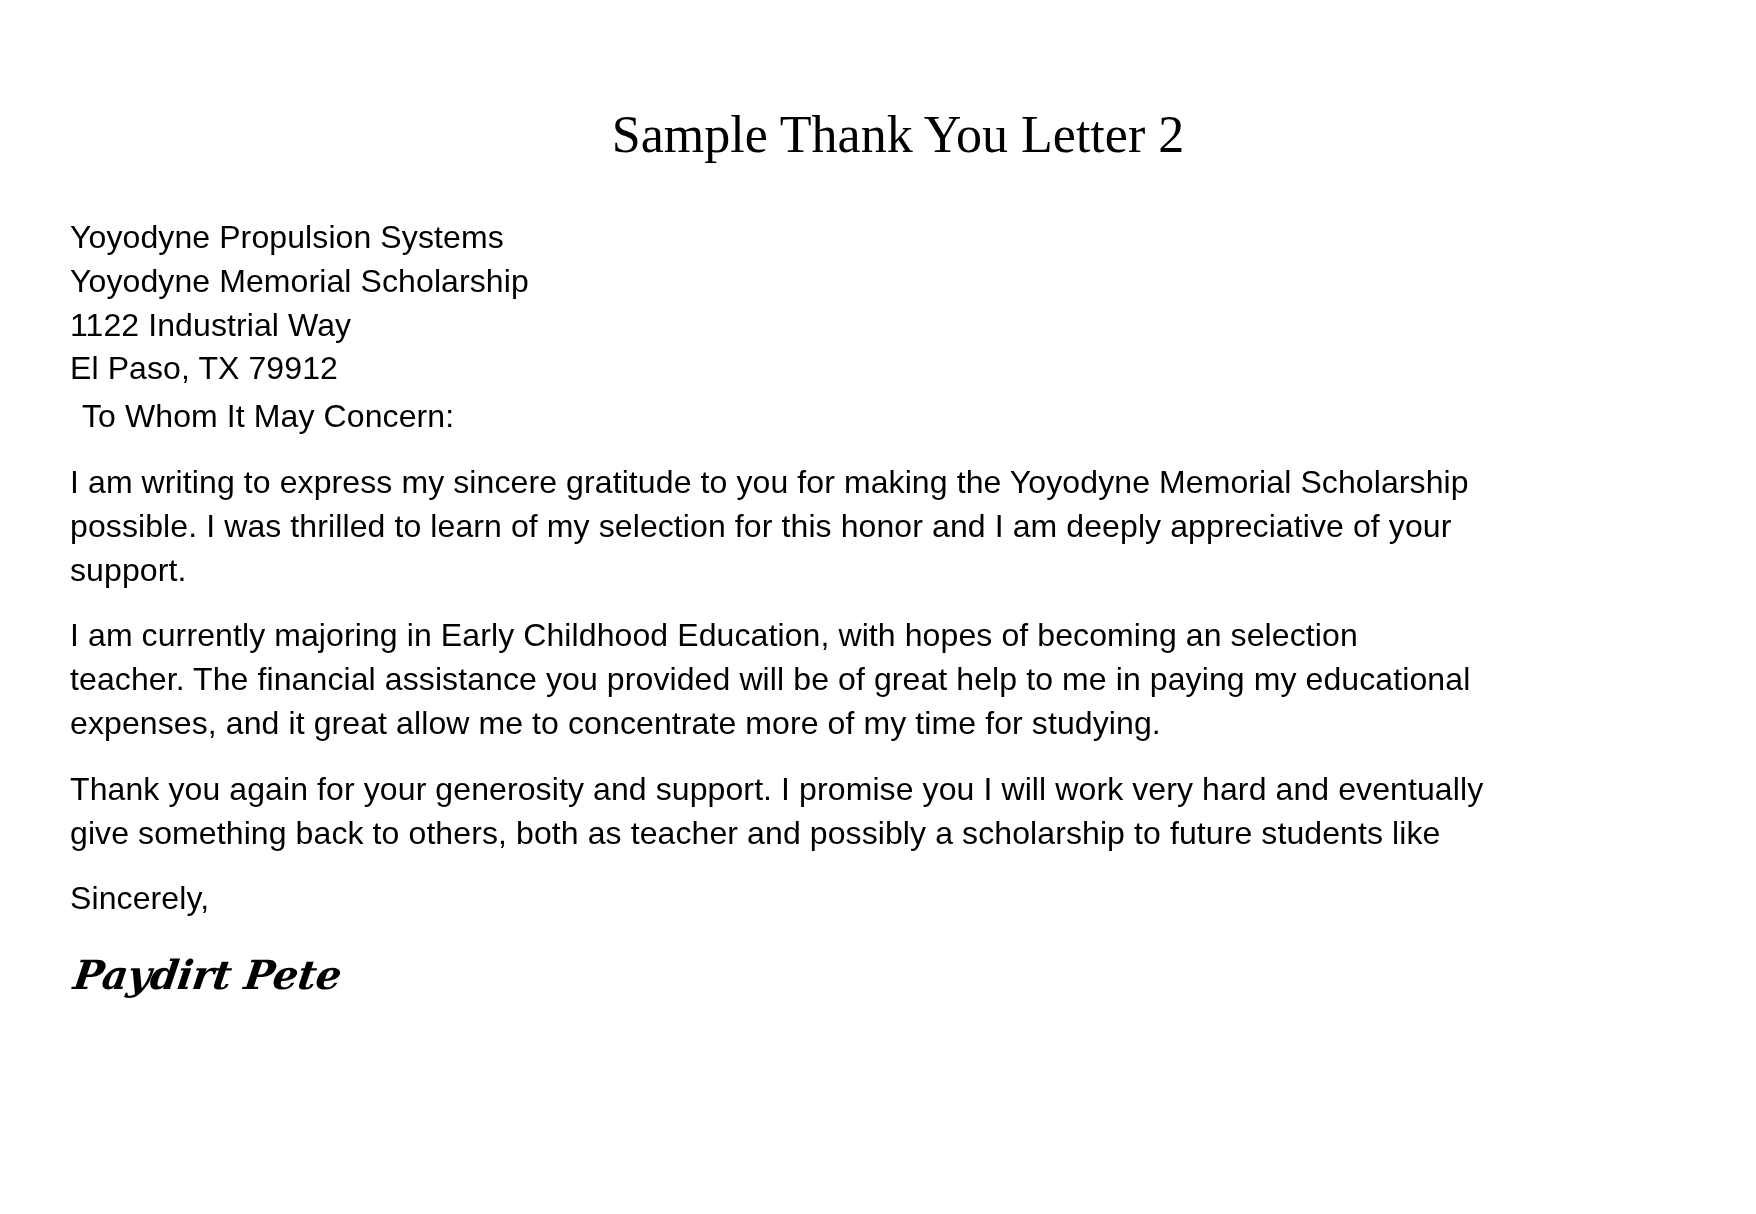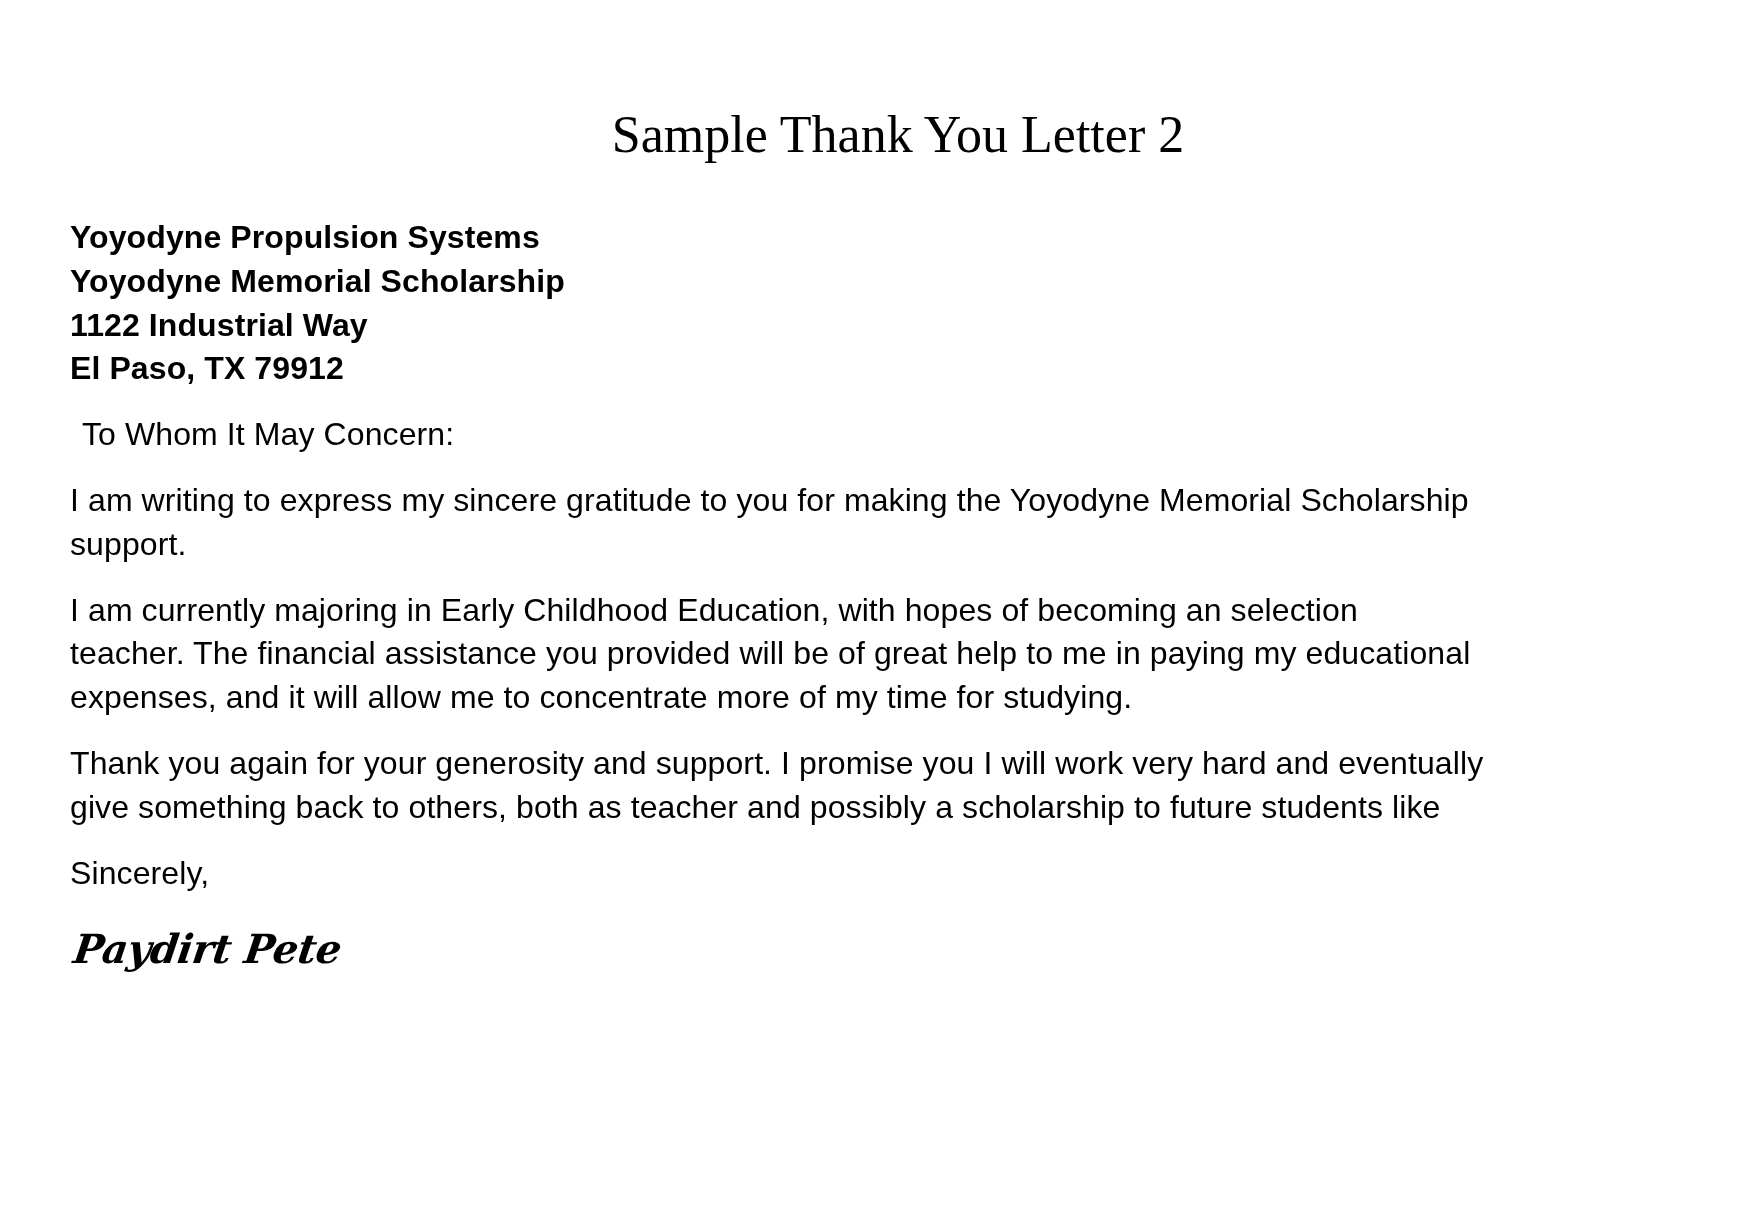--- a/index.html
+++ b/index.html
@@ -41,22 +41,21 @@
       font-family: "Liberation Sans", "DejaVu Sans", sans-serif;
       font-size: 32px;
       line-height: 43.8px;
       letter-spacing: 0.1px;
     }
     .address-line {
       display: block;
       white-space: nowrap;
     }
     .address {
-      margin-bottom: 22px;
-      font-weight: bold;
+      margin-bottom: 4px;
     }
     .salutation {
       margin: 0 0 22px 12px;
     }
     .para {
       margin: 16px 0 22px 0;
       width: 1600px;
     }
     .para-line {
       display: block;
@@ -91,27 +90,28 @@
       <span class="address-line">Yoyodyne Propulsion Systems</span>
       <span class="address-line">Yoyodyne Memorial Scholarship</span>
       <span class="address-line">1122 Industrial Way</span>
       <span class="address-line">El Paso, TX 79912</span>
     </div>
 
     <div class="salutation">To Whom It May Concern:</div>
 
     <div class="para">
       <span class="para-line">I am writing to express my sincere gratitude to you for making the Yoyodyne Memorial Scholarship</span>
+      <span class="para-line">possible. I was thrilled to learn of my selection for this honor and I am deeply appreciative of your</span>
       <span class="para-line">support.</span>
     </div>
 
     <div class="para">
       <span class="para-line">I am currently majoring in Early Childhood Education, with hopes of becoming an selection</span>
       <span class="para-line">teacher. The financial assistance you provided will be of great help to me in paying my educational</span>
-      <span class="para-line">expenses, and it will allow me to concentrate more of my time for studying.</span>
+      <span class="para-line">expenses, and it great allow me to concentrate more of my time for studying.</span>
     </div>
 
     <div class="para">
       <span class="para-line">Thank you again for your generosity and support. I promise you I will work very hard and eventually</span>
       <span class="para-line">give something back to others, both as teacher and possibly a scholarship to future students like</span>
     </div>
 
     <div class="closing">Sincerely,</div>
 
     <div class="signature">Paydirt Pete</div>

